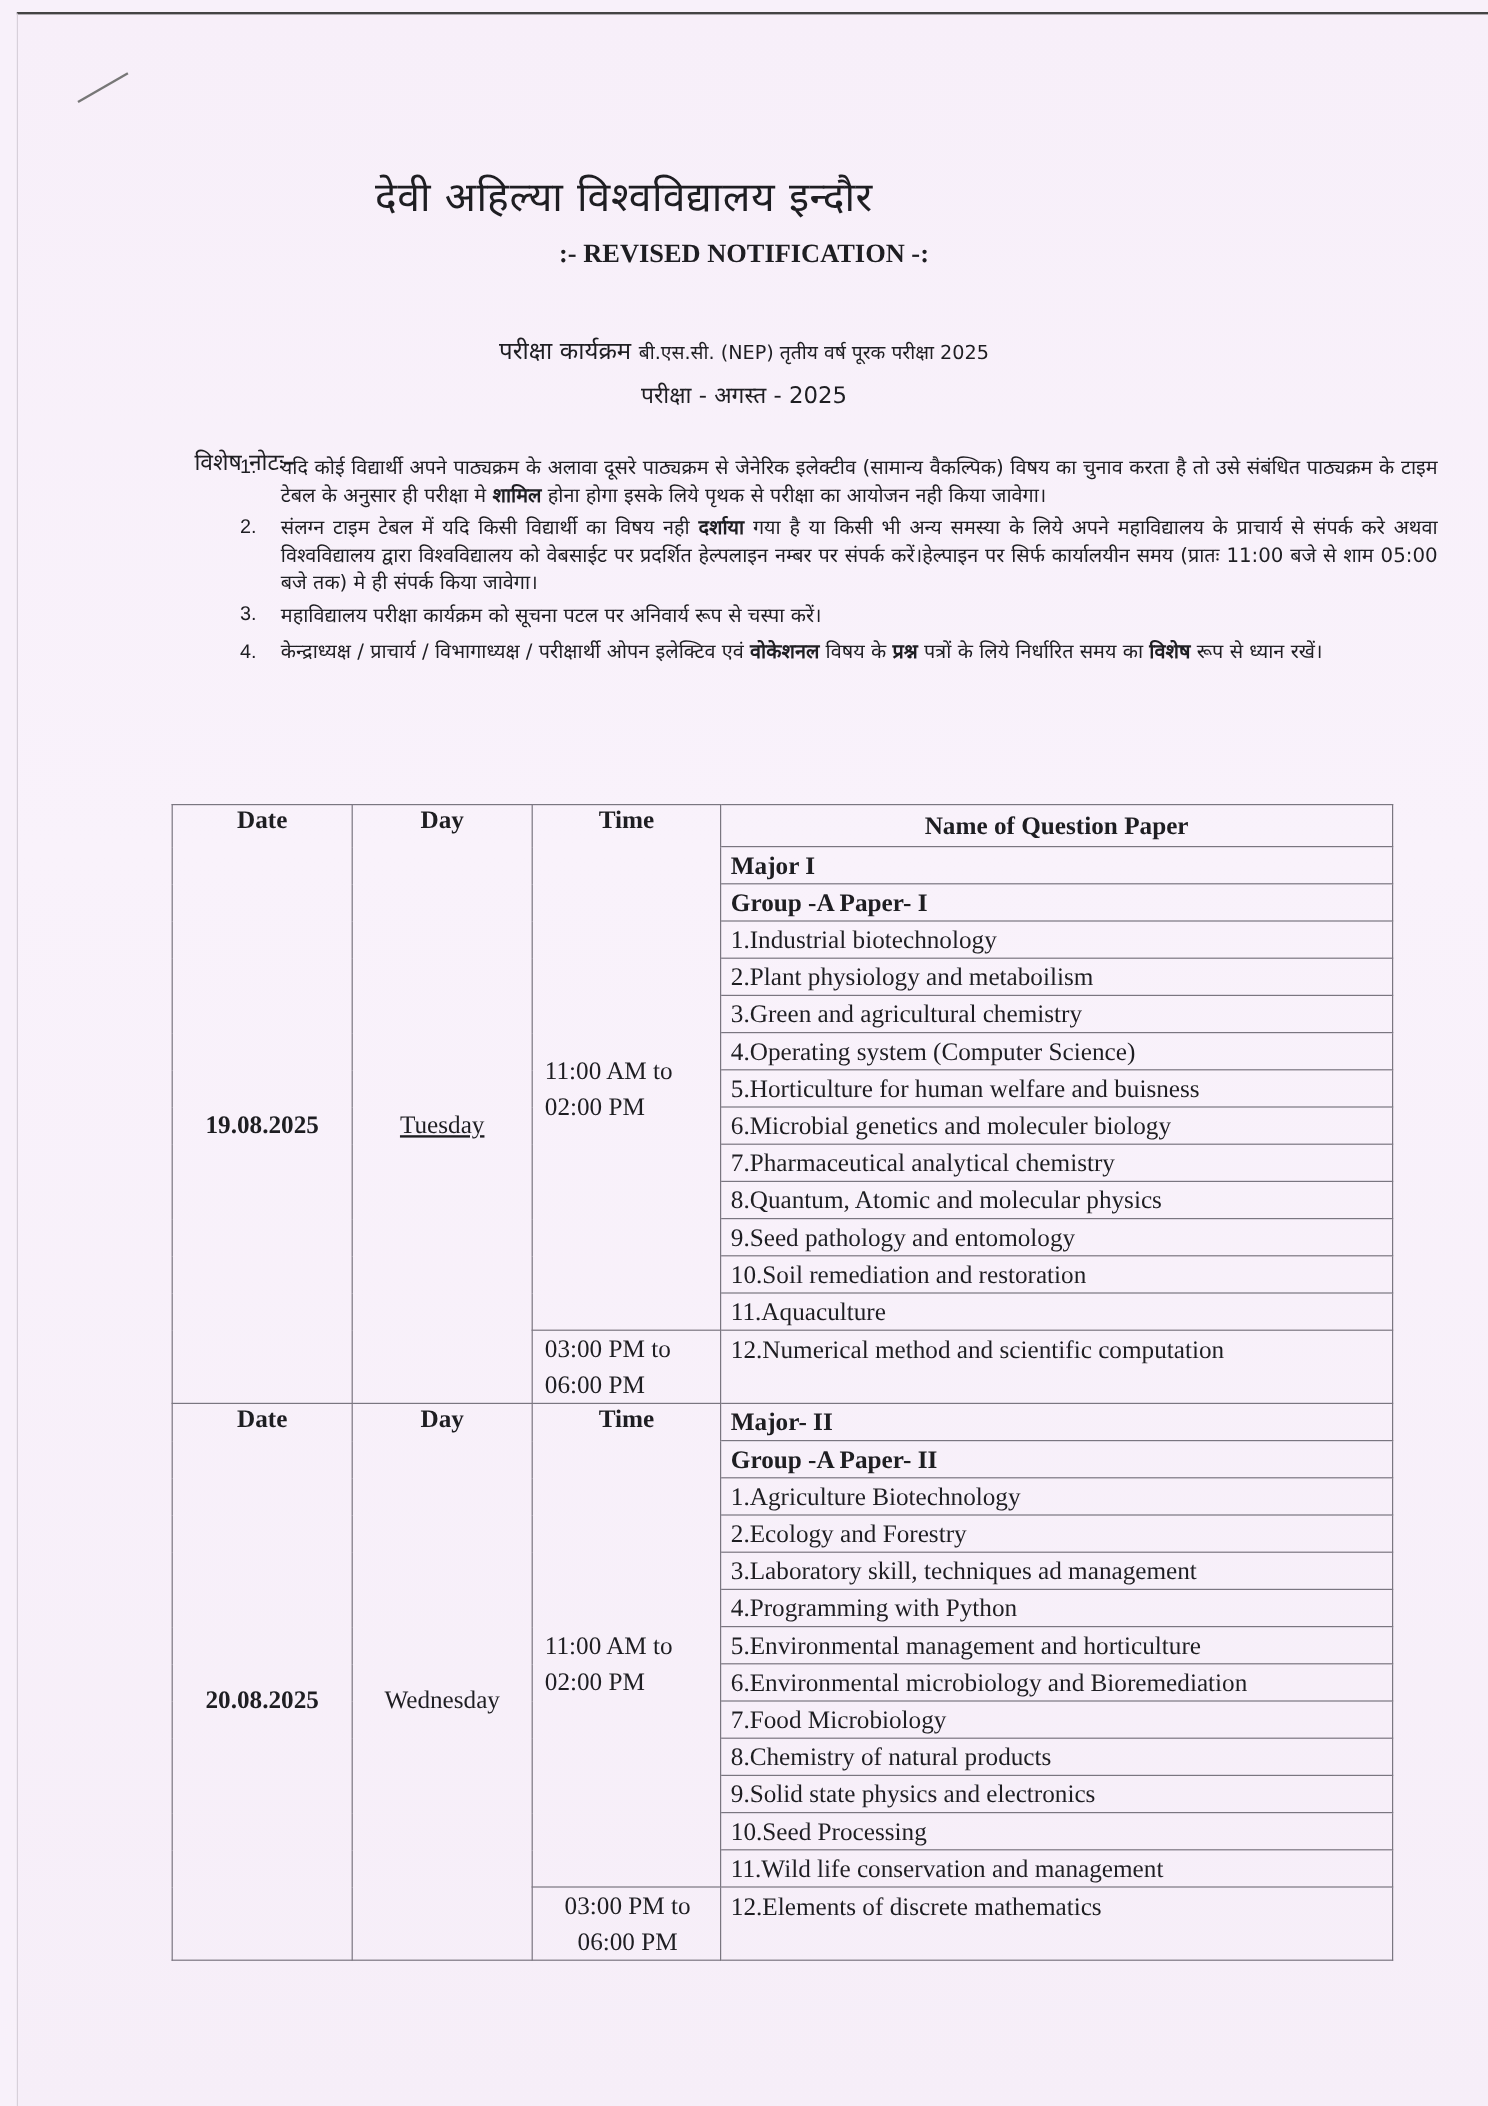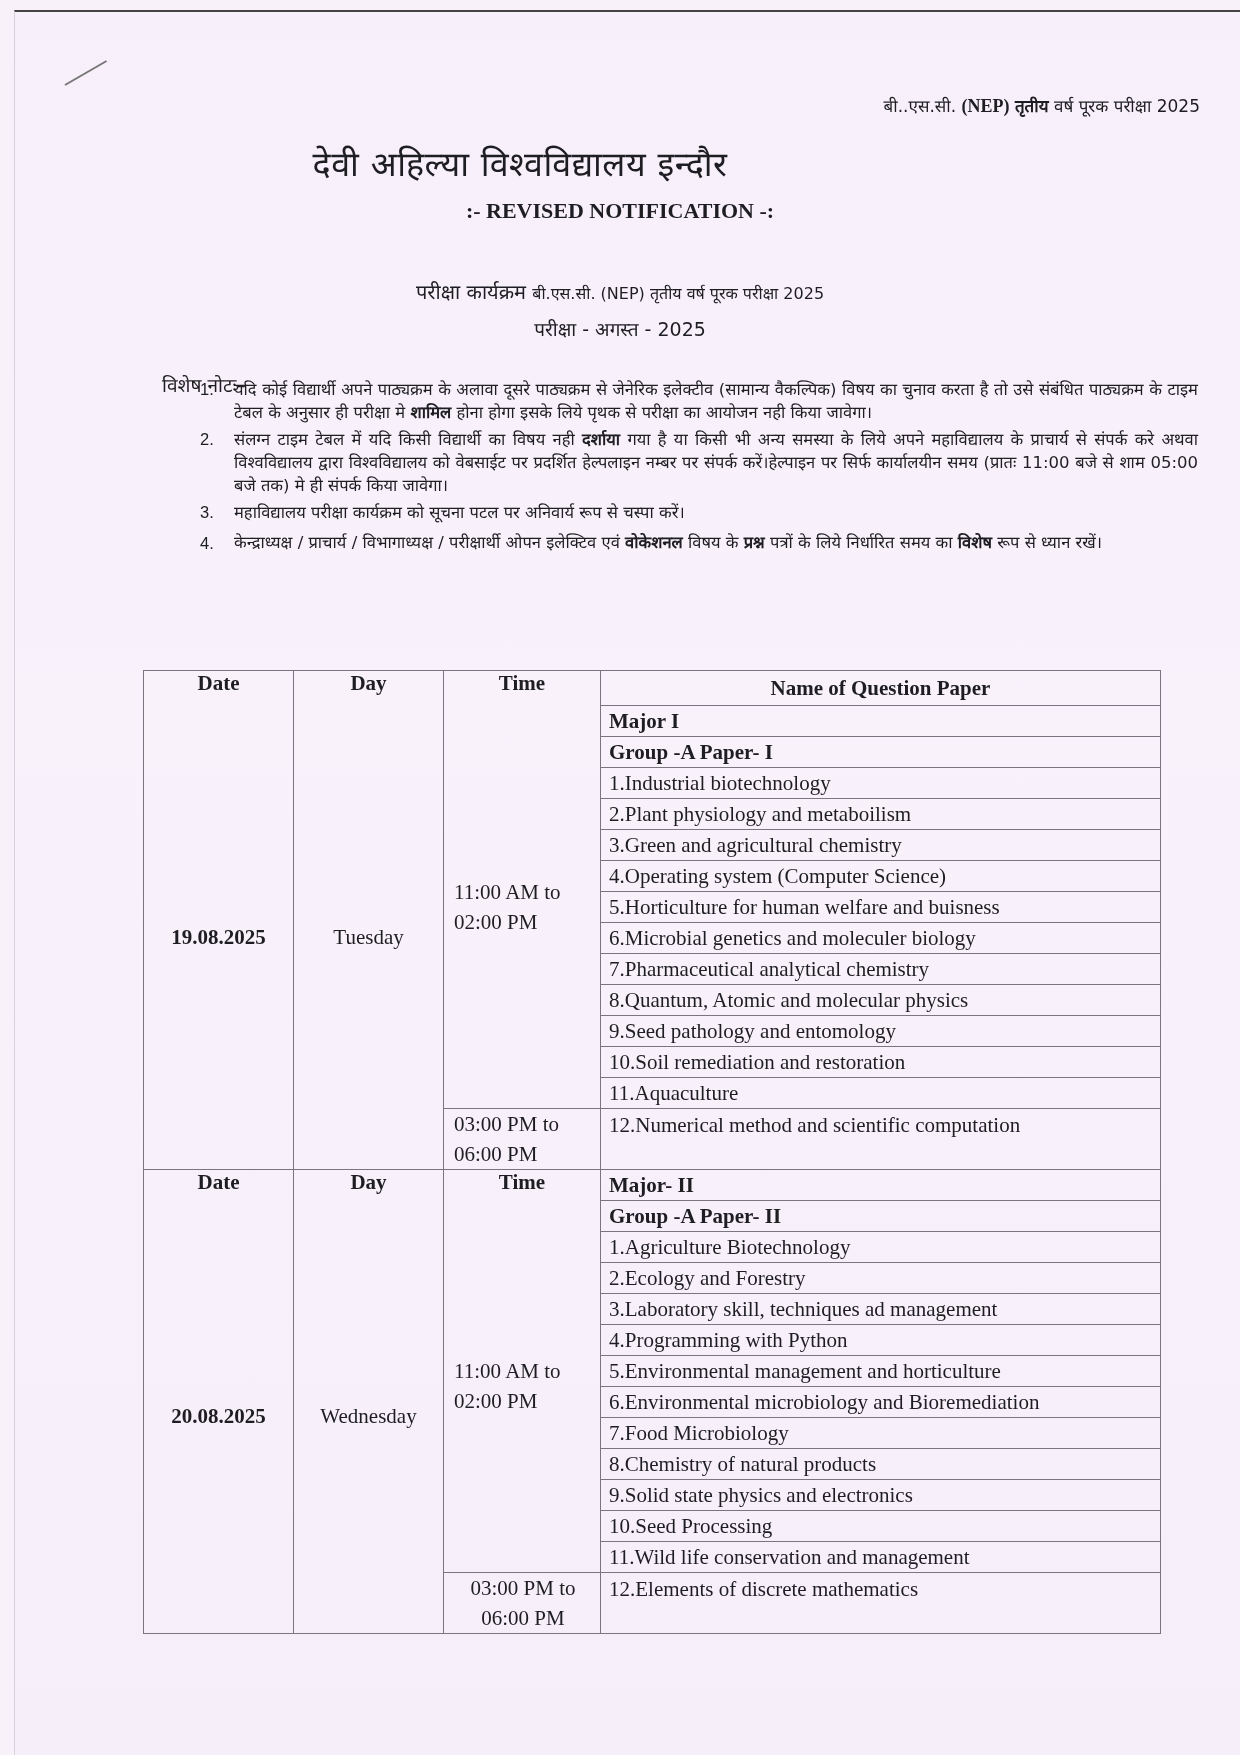--- a/index.html
+++ b/index.html
@@ -185,26 +185,20 @@
     .col-head-b { font-weight: bold; text-align: center; }
   </style>
 </head>
 <body>
 
 <div class="page">
   <div class="pen-mark"></div>
 </div>
 
 <div class="top-right">
-  <div class="hi">
-    <span>बी..एस.सी.</span>
-    <b>(NEP)</b>
-    <b style="font-family:'DejaVu Sans',sans-serif;font-size:17px;">तृतीय</b>
-    <span>वर्ष पूरक परीक्षा 2025</span>
-  </div>
 </div>
 
 <div class="univ-title">देवी अहिल्या विश्वविद्यालय इन्दौर</div>
 
 <div class="notif-title">:- REVISED NOTIFICATION -:</div>
 
 <div class="notif-body">
 </div>
 
 <div class="prog-line">
@@ -244,21 +238,21 @@
   </colgroup>
   <tbody id="schedule-body">
       <tr>
         <td class="col-head-b" style="height: 34px; vertical-align: top; border-bottom: none;">Date</td>
         <td class="col-head-b" style="vertical-align: top; border-bottom: none;">Day</td>
         <td class="col-head-b" style="vertical-align: top; border-bottom: none;">Time</td>
         <td class="paper head" style="height: 34px;">Name of Question Paper</td>
       </tr>
       <tr>
         <td class="span-cell date" rowspan="14" style="border-top: none;">19.08.2025</td>
-        <td class="span-cell" rowspan="14" style="border-top: none;">Tuesday</td>
+        <td class="span-cell" rowspan="14" style="border-top: none; text-decoration: underline;">Tuesday</td>
         <td class="time-cell" rowspan="13" style="border-top: none;">
           <div>11:00 AM to</div>
           <div>02:00 PM</div>
         </td>
         <td class="paper bold">Major I</td>
       </tr>
       <tr>
         <td class="paper bold">Group -A Paper- I</td>
       </tr>
       <tr>

